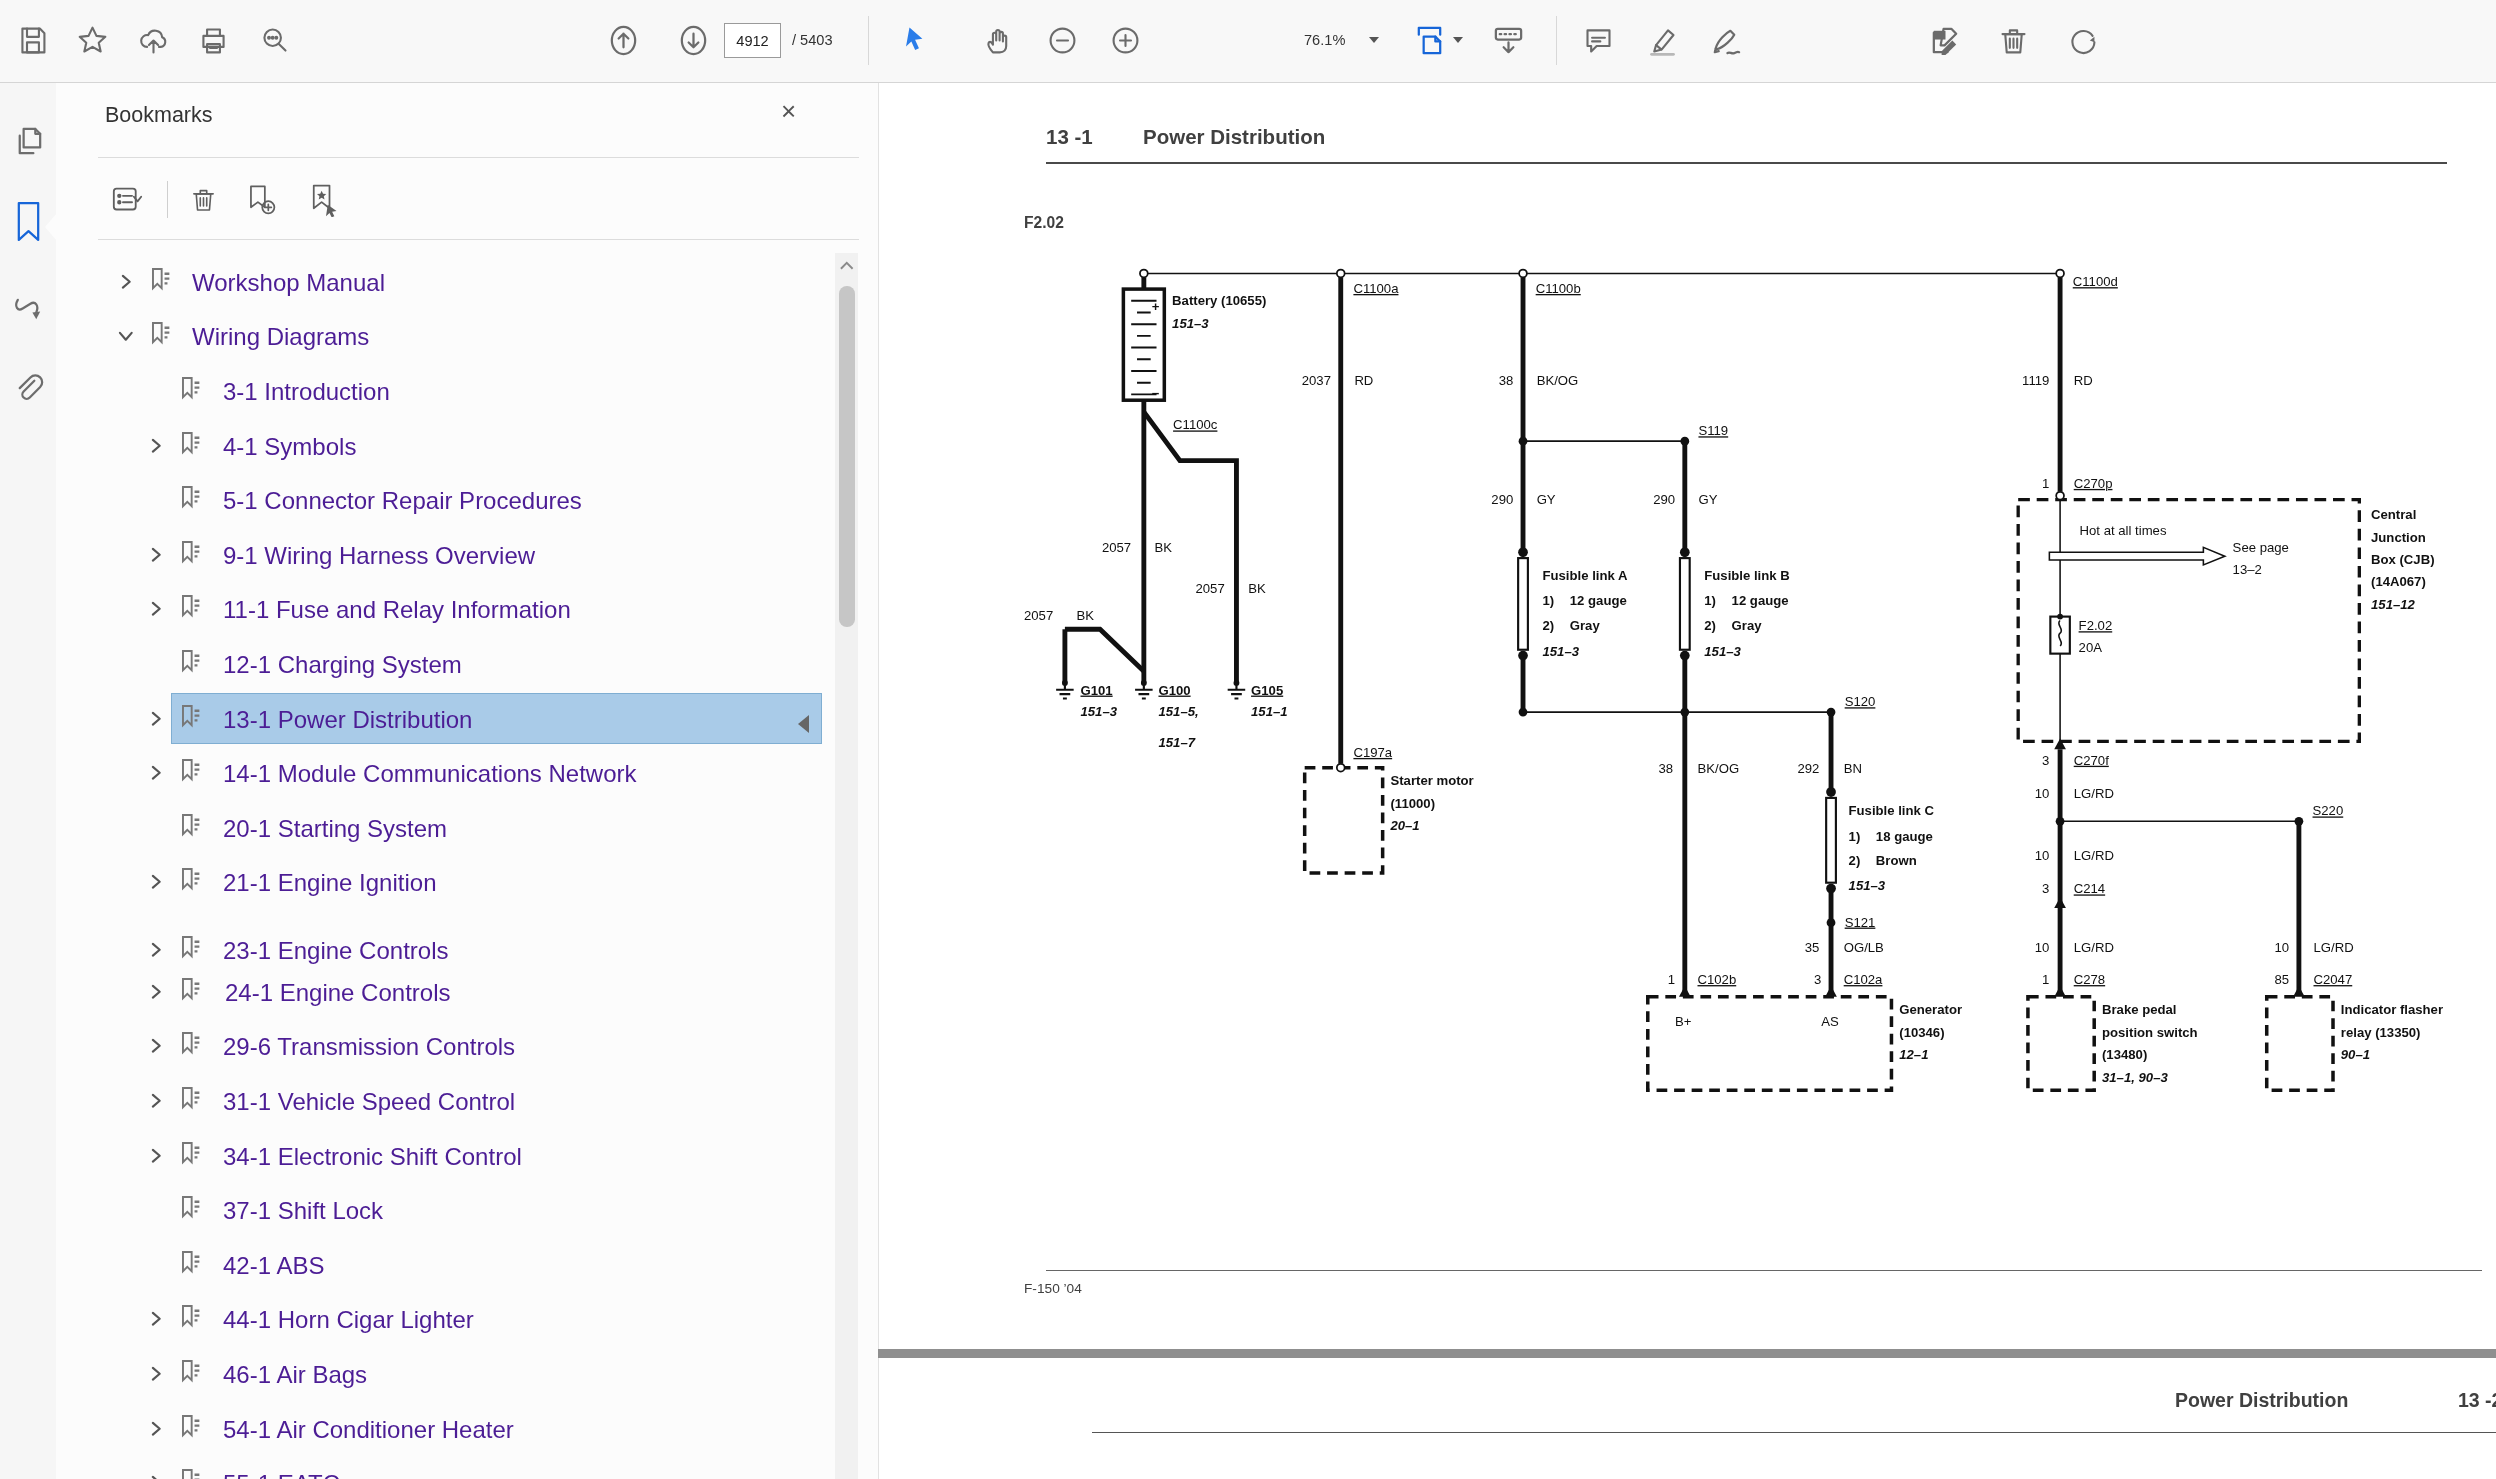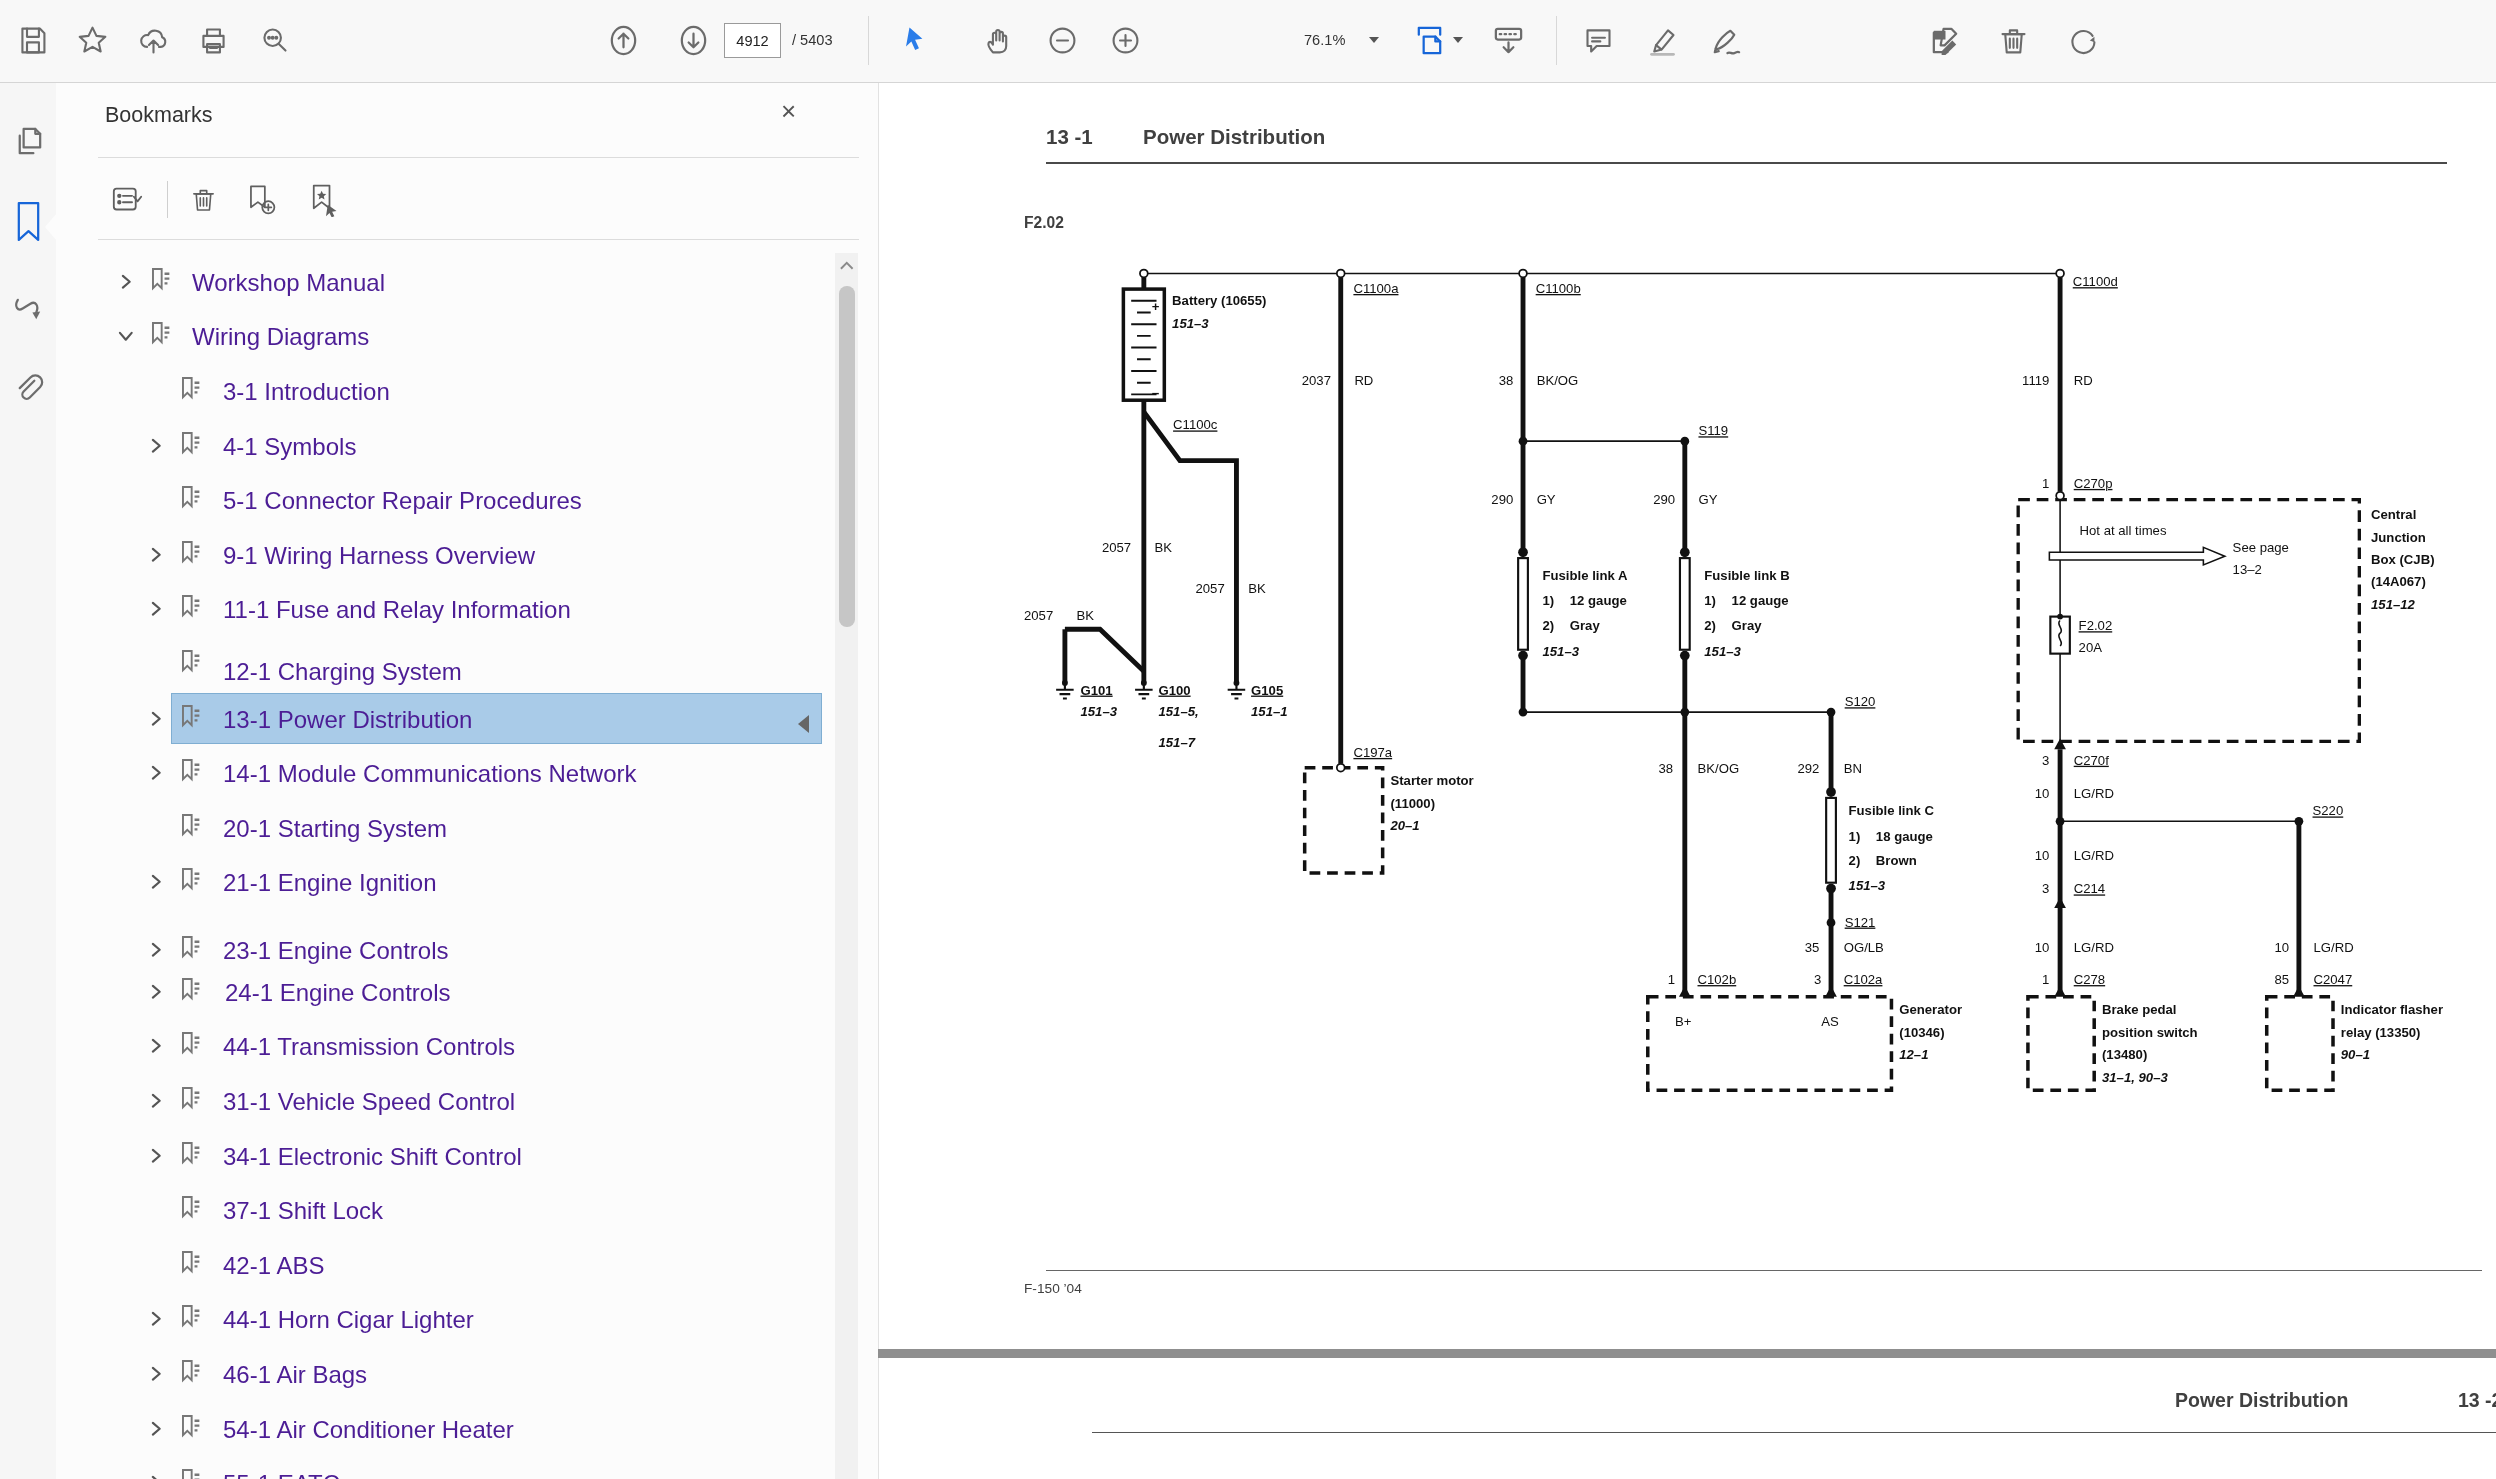--- a/index.html
+++ b/index.html
@@ -339,21 +339,21 @@
             <path d="M4 2h9v20l-4.5-4.5L4 22z"></path>
             <path d="M16 7h5M16 12h5M16 17h3" stroke-width="2.4"></path>
           </svg></span>
         <span class="bm-label" style="left: 167px;">11-1 Fuse and Relay Information</span>
       </div>
       <div class="bm-row" style="top: 552px;">
         <span class="bm-ic" style="left: 123px;"><svg width="23.4" height="27" viewBox="0 0 24 28" fill="none" stroke="#777" stroke-width="2">
             <path d="M4 2h9v20l-4.5-4.5L4 22z"></path>
             <path d="M16 7h5M16 12h5M16 17h3" stroke-width="2.4"></path>
           </svg></span>
-        <span class="bm-label" style="left: 167px; margin-top: 7px;">12-1 Charging System</span>
+        <span class="bm-label" style="left: 167px;">12-1 Charging System</span>
       </div>
       <div class="bm-row" style="top: 607px;">
         <div class="bm-hl" style="border: 1px solid rgb(127, 174, 210);"></div>
         <span class="bm-chev" style="left: 91px;"><svg width="17.6" height="17.6" viewBox="0 0 18 18">
             <path d="M6 3l7 6-7 6"></path>
           </svg></span>
         <span class="bm-ic" style="left: 123px;"><svg width="23.4" height="27" viewBox="0 0 24 28" fill="none" stroke="#777" stroke-width="2">
             <path d="M4 2h9v20l-4.5-4.5L4 22z"></path>
             <path d="M16 7h5M16 12h5M16 17h3" stroke-width="2.4"></path>
           </svg></span>
@@ -407,21 +407,21 @@
         <span class="bm-label" style="left: 169px;">24-1 Engine Controls</span>
       </div>
       <div class="bm-row" style="top: 934px;">
         <span class="bm-chev" style="left: 91px;"><svg width="17.6" height="17.6" viewBox="0 0 18 18">
             <path d="M6 3l7 6-7 6"></path>
           </svg></span>
         <span class="bm-ic" style="left: 123px;"><svg width="23.4" height="27" viewBox="0 0 24 28" fill="none" stroke="#777" stroke-width="2">
             <path d="M4 2h9v20l-4.5-4.5L4 22z"></path>
             <path d="M16 7h5M16 12h5M16 17h3" stroke-width="2.4"></path>
           </svg></span>
-        <span class="bm-label" style="left: 167px;">44-1 Transmission Controls</span>
+        <span class="bm-label" style="left: 167px;">29-6 Transmission Controls</span>
       </div>
       <div class="bm-row" style="top: 989px;">
         <span class="bm-chev" style="left: 91px;"><svg width="17.6" height="17.6" viewBox="0 0 18 18">
             <path d="M6 3l7 6-7 6"></path>
           </svg></span>
         <span class="bm-ic" style="left: 123px;"><svg width="23.4" height="27" viewBox="0 0 24 28" fill="none" stroke="#777" stroke-width="2">
             <path d="M4 2h9v20l-4.5-4.5L4 22z"></path>
             <path d="M16 7h5M16 12h5M16 17h3" stroke-width="2.4"></path>
           </svg></span>
         <span class="bm-label" style="left: 167px;">31-1 Vehicle Speed Control</span>

